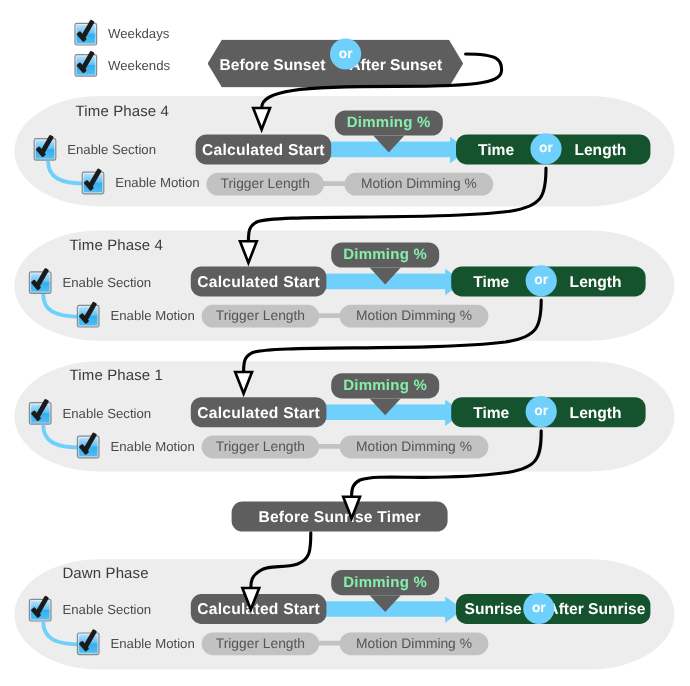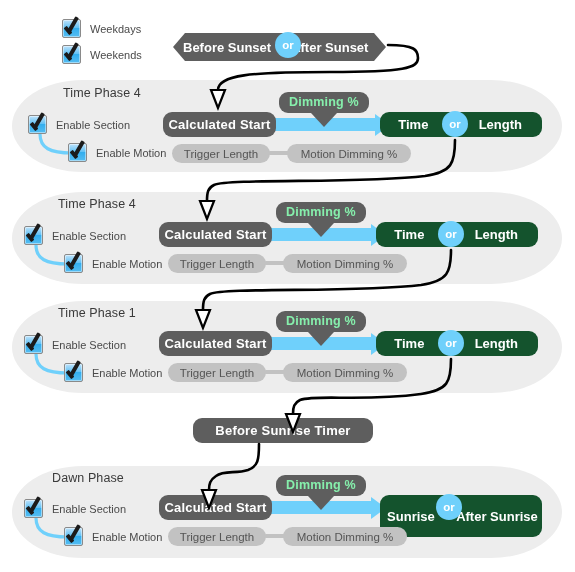--- a/index.html
+++ b/index.html
@@ -183,21 +183,21 @@
 
   <div class="cbwrap" style="left:62px;top:45px;">
     <span class="cb"></span>
     <span class="cb-label">Weekends</span>
   </div>
   <div class="cbwrap" style="left:62px;top:19px;">
     <span class="cb"></span>
     <span class="cb-label">Weekdays</span>
   </div>
 
-  <div class="hexbar" style="left:173px;top:33px;width:213px;height:28px;">
+  <div class="hexbar" style="left:173px;top:33px;width:213px;height:40px;">
     <span class="left" style="width:100px;padding-left:10px;">Before Sunset</span>
     <span class="right" style="width:103px;padding-left:16px;">After Sunset</span>
   </div>
   <div class="orcircle" style="left:275px;top:32px;width:26px;height:26px;">or</div>
 
   <div class="section" style="left:12px;top:80px;width:550px;height:92px;"></div>
   <div class="section-title" style="left:63px;top:86px;">Time Phase 4</div>
 
   <div class="cbwrap" style="left:28px;top:115px;">
     <span class="cb"></span>
@@ -333,21 +333,21 @@
     <span class="cyan-head" style="left:122px;"></span>
   </div>
 
   <div class="pill-dark" style="left:159px;top:495px;width:113px;height:25px;">Calculated Start</div>
 
   <div class="dimming" style="left:276px;top:475px;">
     <div class="body">Dimming %</div>
     <div class="tail" style="top:21px;"></div>
   </div>
 
-  <div class="orbar" style="left:380px;top:495px;width:162px;height:42px;">
+  <div class="orbar" style="left:380px;top:495px;width:162px;height:25px;">
     <span class="left" style="width:66px;justify-content:center;">Sunrise</span>
     <span class="right" style="width:96px;justify-content:center;padding-left:10px;">After Sunrise</span>
   </div>
   <div class="orcircle" style="left:436px;top:494px;width:26px;height:26px;">or</div>
 
   <div class="pill-gray" style="left:168px;top:527px;width:98px;height:19px;">Trigger Length</div>
   <div class="gray-link" style="left:264px;top:534px;width:22px;"></div>
   <div class="pill-gray" style="left:283px;top:527px;width:124px;height:19px;">Motion Dimming %</div>
 
   <svg class="conn" viewBox="0 0 575 572">

